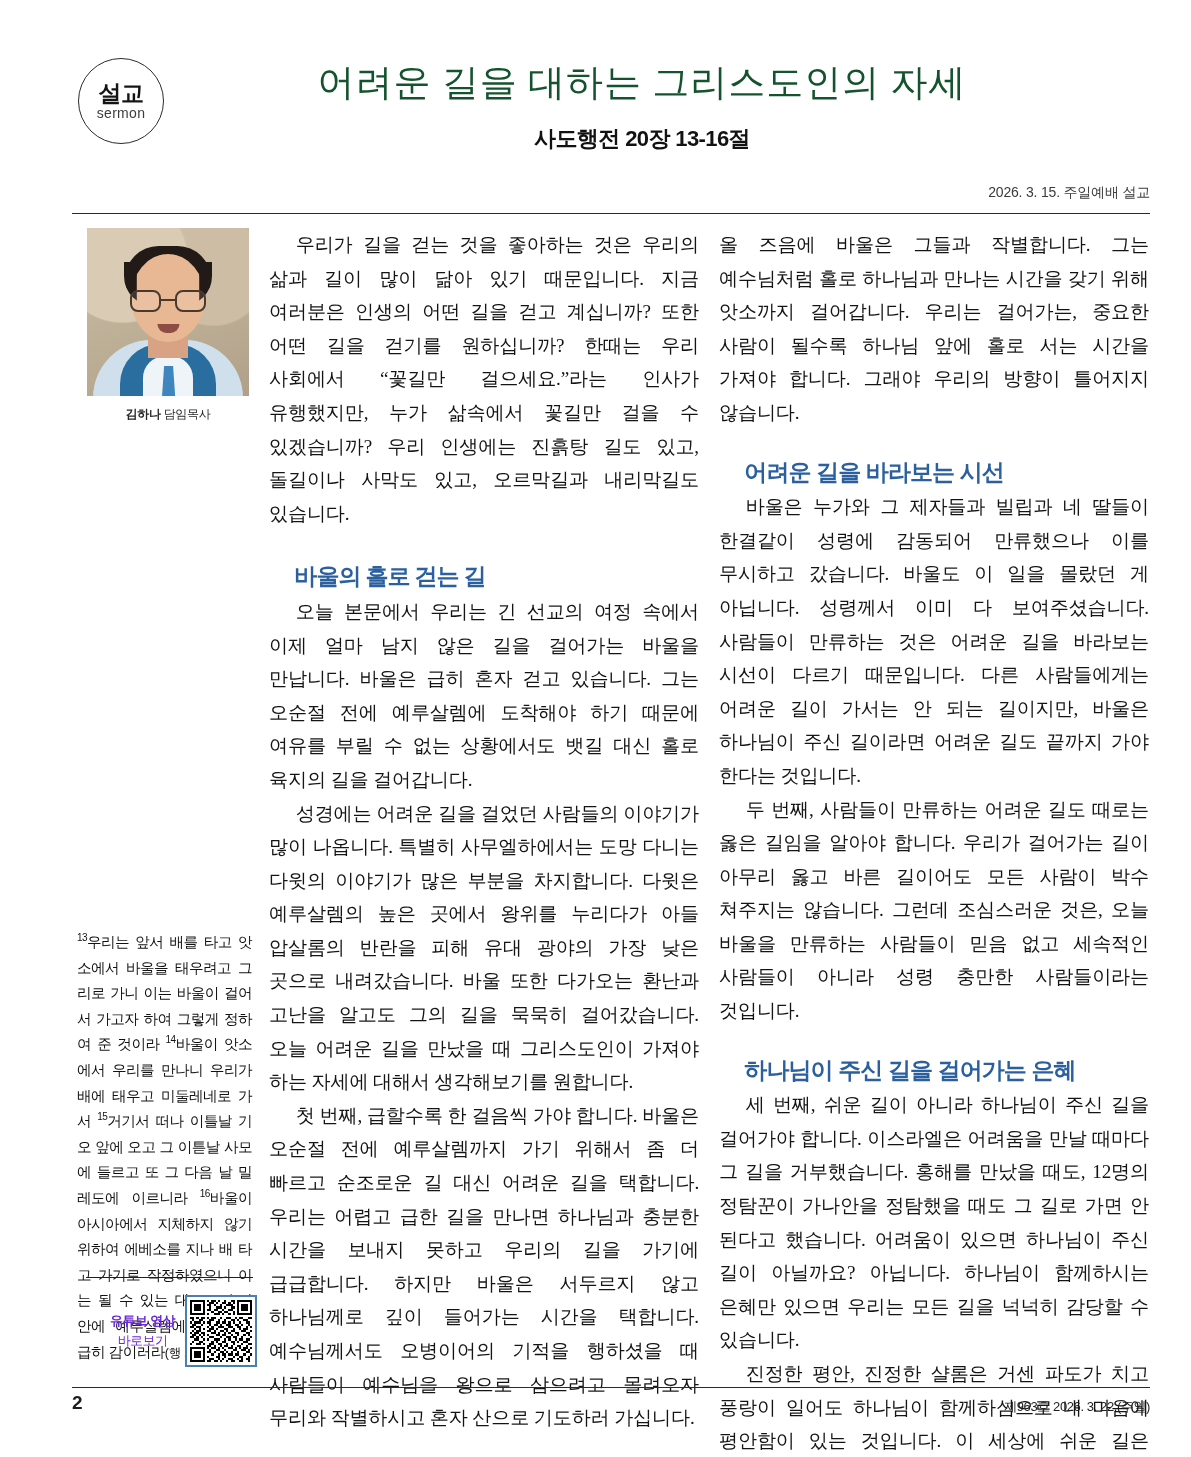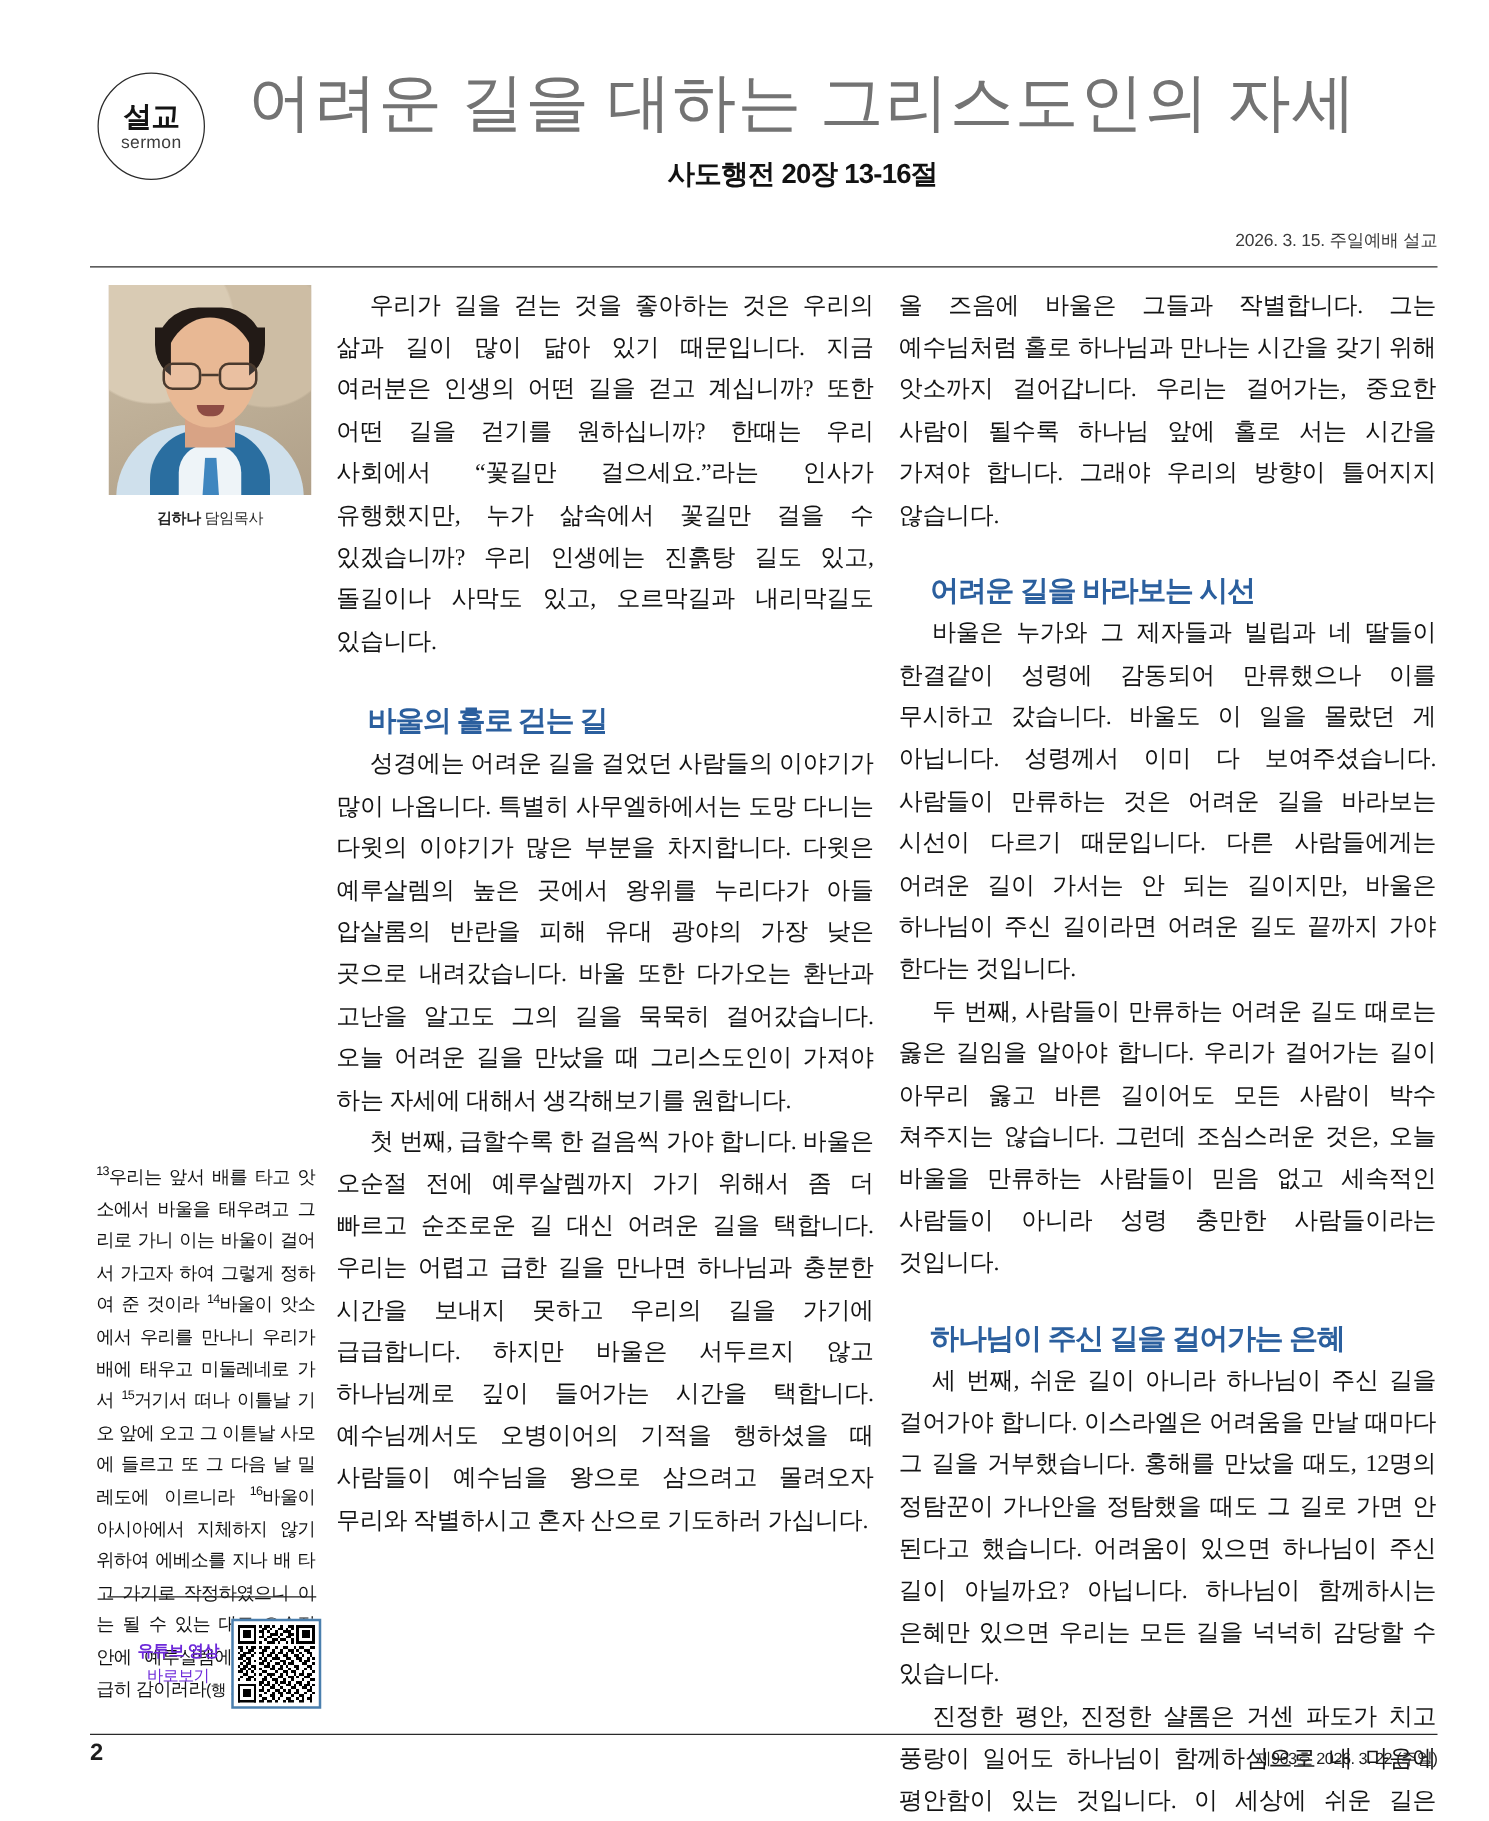--- a/index.html
+++ b/index.html
@@ -61,24 +61,24 @@
   }
   .title-block {
     position: absolute;
     left: 120px;
     top: 10px;
     width: 900px;
     text-align: center;
   }
   .main-title {
     font-family: "Liberation Serif", serif;
-    font-size: 51px;
+    font-size: 37px;
     line-height: 58px;
     font-weight: normal;
-    color: #737373;
+    color: #14532d;
     letter-spacing: 1px;
     margin: 0;
     white-space: nowrap;
   }
   .sub-title {
     font-family: "Liberation Sans", sans-serif;
     font-size: 22px;
     font-weight: bold;
     color: #121212;
     letter-spacing: -0.6px;
@@ -653,20 +653,21 @@
             <rect x="23" y="28" width="2" height="1"></rect>
             <rect x="27" y="28" width="1" height="1"></rect>
         </g>
       </svg>
     </div>
   </div>
 
   <div class="col left">
     <p>우리가 길을 걷는 것을 좋아하는 것은 우리의 삶과 길이 많이 닮아 있기 때문입니다. 지금 여러분은 인생의 어떤 길을 걷고 계십니까? 또한 어떤 길을 걷기를 원하십니까? 한때는 우리 사회에서 “꽃길만 걸으세요.”라는 인사가 유행했지만, 누가 삶속에서 꽃길만 걸을 수 있겠습니까? 우리 인생에는 진흙탕 길도 있고, 돌길이나 사막도 있고, 오르막길과 내리막길도 있습니다.</p>
     <div class="sec-head first">바울의 홀로 걷는 길</div>
+    <p>오늘 본문에서 우리는 긴 선교의 여정 속에서 이제 얼마 남지 않은 길을 걸어가는 바울을 만납니다. 바울은 급히 혼자 걷고 있습니다. 그는 오순절 전에 예루살렘에 도착해야 하기 때문에 여유를 부릴 수 없는 상황에서도 뱃길 대신 홀로 육지의 길을 걸어갑니다.</p>
     <p>성경에는 어려운 길을 걸었던 사람들의 이야기가 많이 나옵니다. 특별히 사무엘하에서는 도망 다니는 다윗의 이야기가 많은 부분을 차지합니다. 다윗은 예루살렘의 높은 곳에서 왕위를 누리다가 아들 압살롬의 반란을 피해 유대 광야의 가장 낮은 곳으로 내려갔습니다. 바울 또한 다가오는 환난과 고난을 알고도 그의 길을 묵묵히 걸어갔습니다. 오늘 어려운 길을 만났을 때 그리스도인이 가져야 하는 자세에 대해서 생각해보기를 원합니다.</p>
     <p>첫 번째, 급할수록 한 걸음씩 가야 합니다. 바울은 오순절 전에 예루살렘까지 가기 위해서 좀 더 빠르고 순조로운 길 대신 어려운 길을 택합니다. 우리는 어렵고 급한 길을 만나면 하나님과 충분한 시간을 보내지 못하고 우리의 길을 가기에 급급합니다. 하지만 바울은 서두르지 않고 하나님께로 깊이 들어가는 시간을 택합니다. 예수님께서도 오병이어의 기적을 행하셨을 때 사람들이 예수님을 왕으로 삼으려고 몰려오자 무리와 작별하시고 혼자 산으로 기도하러 가십니다.</p>
 
   </div>
 
   <div class="col right">
     <p class="noindent">올 즈음에 바울은 그들과 작별합니다. 그는 예수님처럼 홀로 하나님과 만나는 시간을 갖기 위해 앗소까지 걸어갑니다. 우리는 걸어가는, 중요한 사람이 될수록 하나님 앞에 홀로 서는 시간을 가져야 합니다. 그래야 우리의 방향이 틀어지지 않습니다.</p>
     <div class="sec-head">어려운 길을 바라보는 시선</div>
     <p>바울은 누가와 그 제자들과 빌립과 네 딸들이 한결같이 성령에 감동되어 만류했으나 이를 무시하고 갔습니다. 바울도 이 일을 몰랐던 게 아닙니다. 성령께서 이미 다 보여주셨습니다. 사람들이 만류하는 것은 어려운 길을 바라보는 시선이 다르기 때문입니다. 다른 사람들에게는 어려운 길이 가서는 안 되는 길이지만, 바울은 하나님이 주신 길이라면 어려운 길도 끝까지 가야 한다는 것입니다.</p>
     <p>두 번째, 사람들이 만류하는 어려운 길도 때로는 옳은 길임을 알아야 합니다. 우리가 걸어가는 길이 아무리 옳고 바른 길이어도 모든 사람이 박수 쳐주지는 않습니다. 그런데 조심스러운 것은, 오늘 바울을 만류하는 사람들이 믿음 없고 세속적인 사람들이 아니라 성령 충만한 사람들이라는 것입니다.</p>

